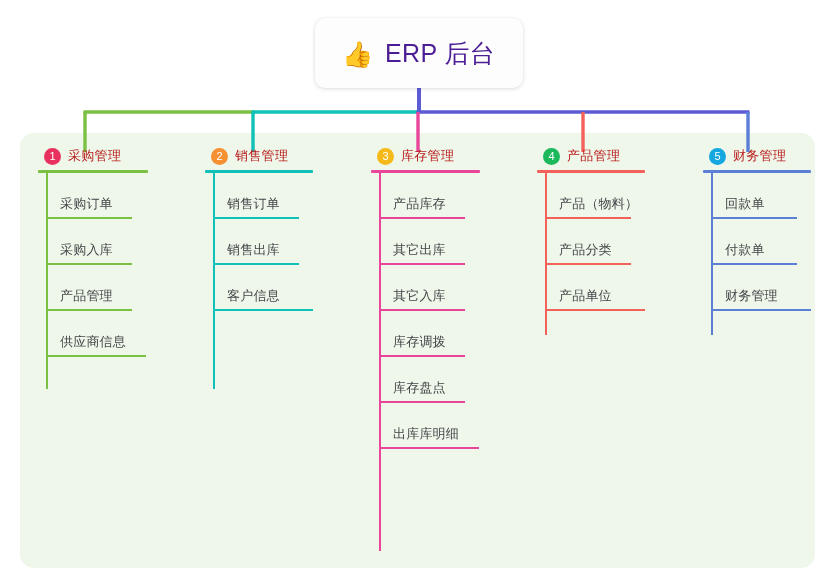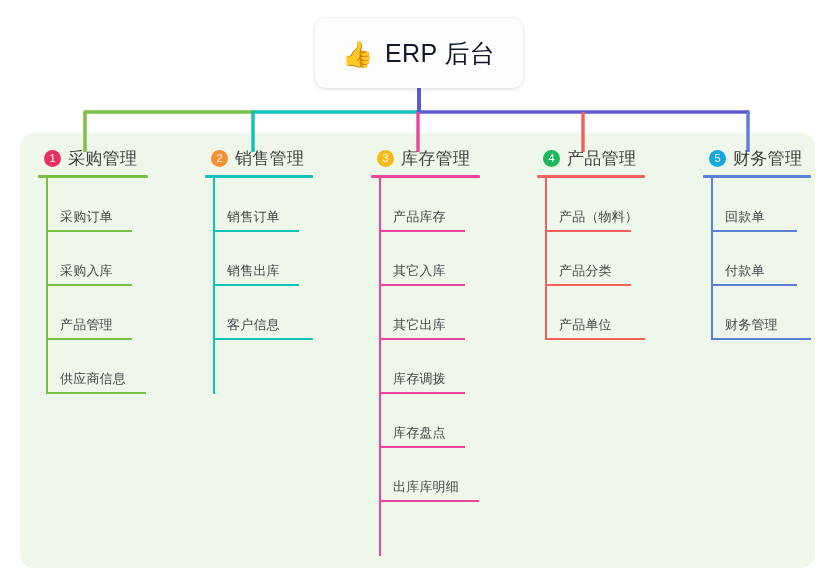--- a/index.html
+++ b/index.html
@@ -39,21 +39,21 @@
     box-sizing: border-box;
   }
   .root-icon {
     font-size: 25px;
     line-height: 1;
     display: inline-block;
     transform: translateY(1px);
   }
   .root-label {
     font-size: 25px;
-    color: #0f172a;
+    color: #4c1d95;
     letter-spacing: 0.4px;
     white-space: nowrap;
   }
 
   
   .panel {
     position: absolute;
     left: 20px;
     top: 133px;
     width: 795px;
@@ -88,36 +88,36 @@
     height: 17px;
     border-radius: 50%;
     color: #ffffff;
     font-size: 11px;
     line-height: 17px;
     text-align: center;
     font-weight: normal;
     flex: 0 0 auto;
   }
   .branch-title {
-    font-size: 17px;
-    color: #404040;
+    font-size: 13px;
+    color: #b91c1c;
     letter-spacing: 0.3px;
   }
   .branch-underline {
     height: 3px;
     border-radius: 1px;
   }
 
   .leaf-list {
     position: relative;
     margin-top: 0;
   }
   .leaf {
     position: relative;
-    height: 54px;
+    height: 46px;
   }
   .leaf-label {
     position: absolute;
     left: 22px;
     bottom: 6px;
     font-size: 13px;
     color: #444649;
     white-space: nowrap;
     letter-spacing: 0.2px;
   }
@@ -213,25 +213,25 @@
           <span class="branch-title">库存管理</span>
         </div>
         <div class="branch-underline" style="background: rgb(232, 69, 155); width: 109px;"></div>
         <div class="leaf-list">
           <div class="leaf-spine" style="background: rgb(232, 69, 155); height: 378px;"></div>
           <div class="leaf">
             <span class="leaf-label">产品库存</span>
             <div class="leaf-underline" style="background: rgb(232, 69, 155); width: 86px;"></div>
           </div>
           <div class="leaf">
+            <span class="leaf-label">其它出库</span>
+            <div class="leaf-underline" style="background: rgb(232, 69, 155); width: 86px;"></div>
+          </div>
+          <div class="leaf">
             <span class="leaf-label">其它入库</span>
-            <div class="leaf-underline" style="background: rgb(232, 69, 155); width: 86px;"></div>
-          </div>
-          <div class="leaf">
-            <span class="leaf-label">其它出库</span>
             <div class="leaf-underline" style="background: rgb(232, 69, 155); width: 86px;"></div>
           </div>
           <div class="leaf">
             <span class="leaf-label">库存调拨</span>
             <div class="leaf-underline" style="background: rgb(232, 69, 155); width: 86px;"></div>
           </div>
           <div class="leaf">
             <span class="leaf-label">库存盘点</span>
             <div class="leaf-underline" style="background: rgb(232, 69, 155); width: 86px;"></div>
           </div>

